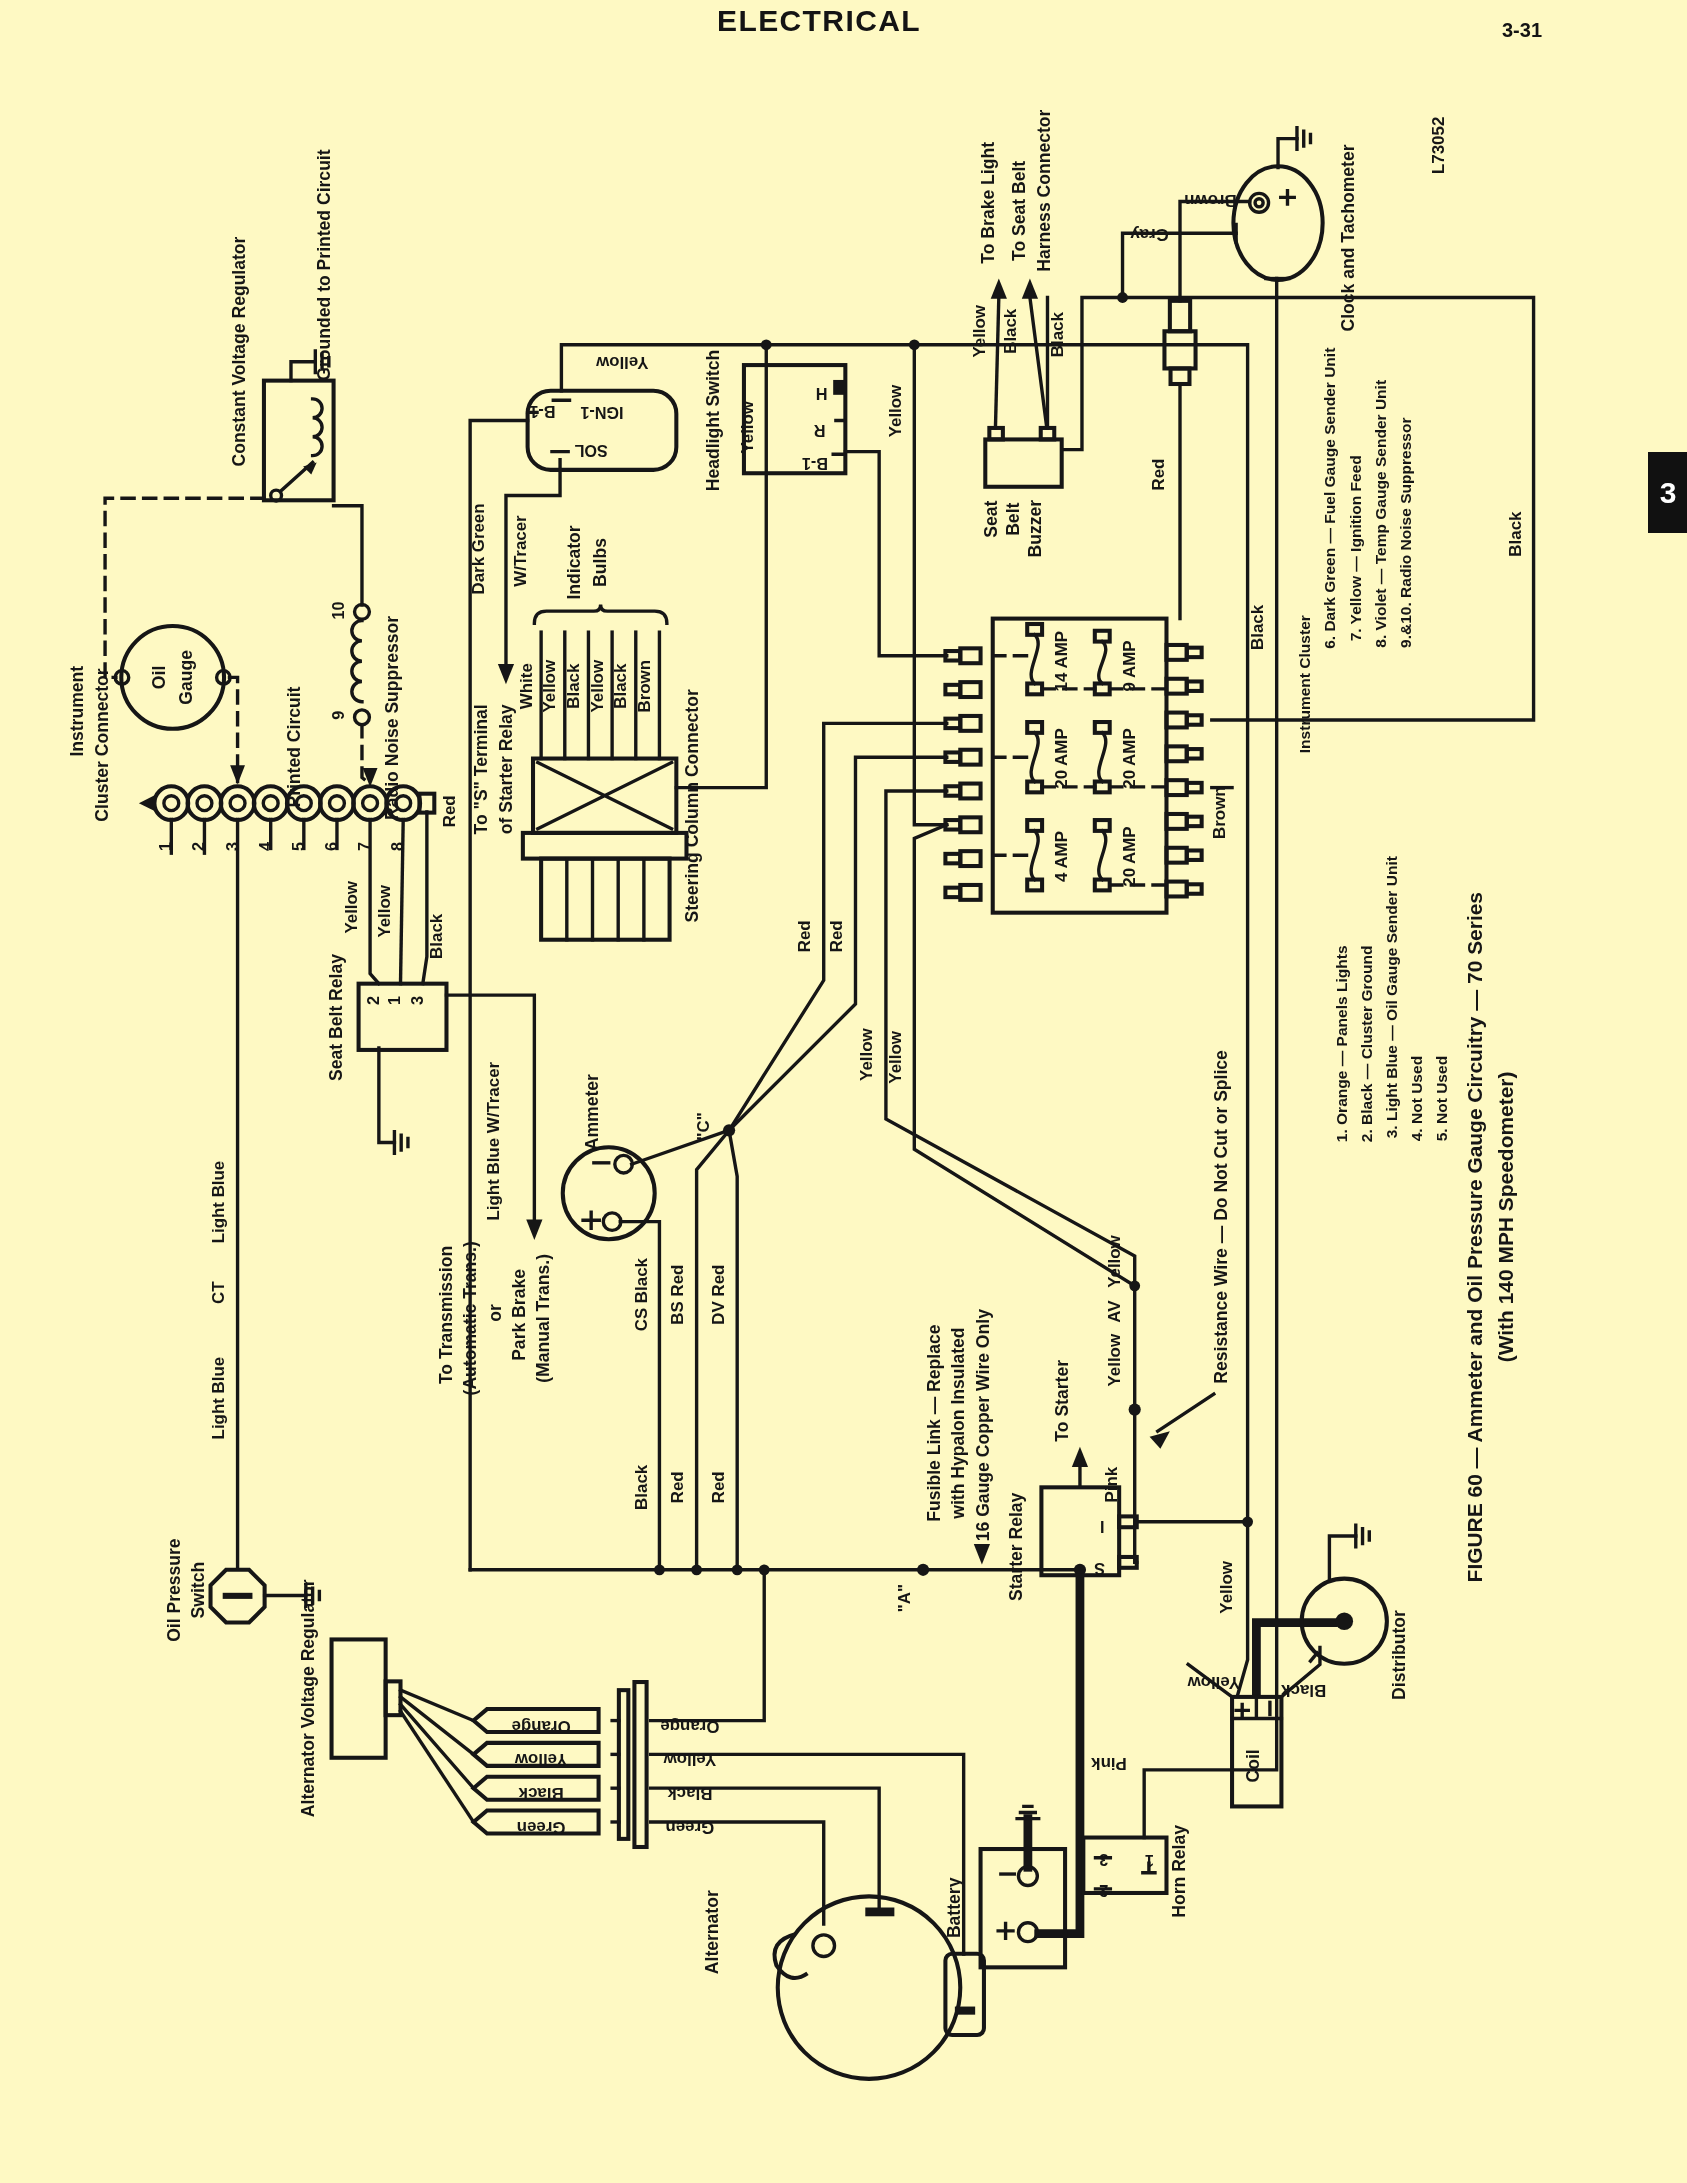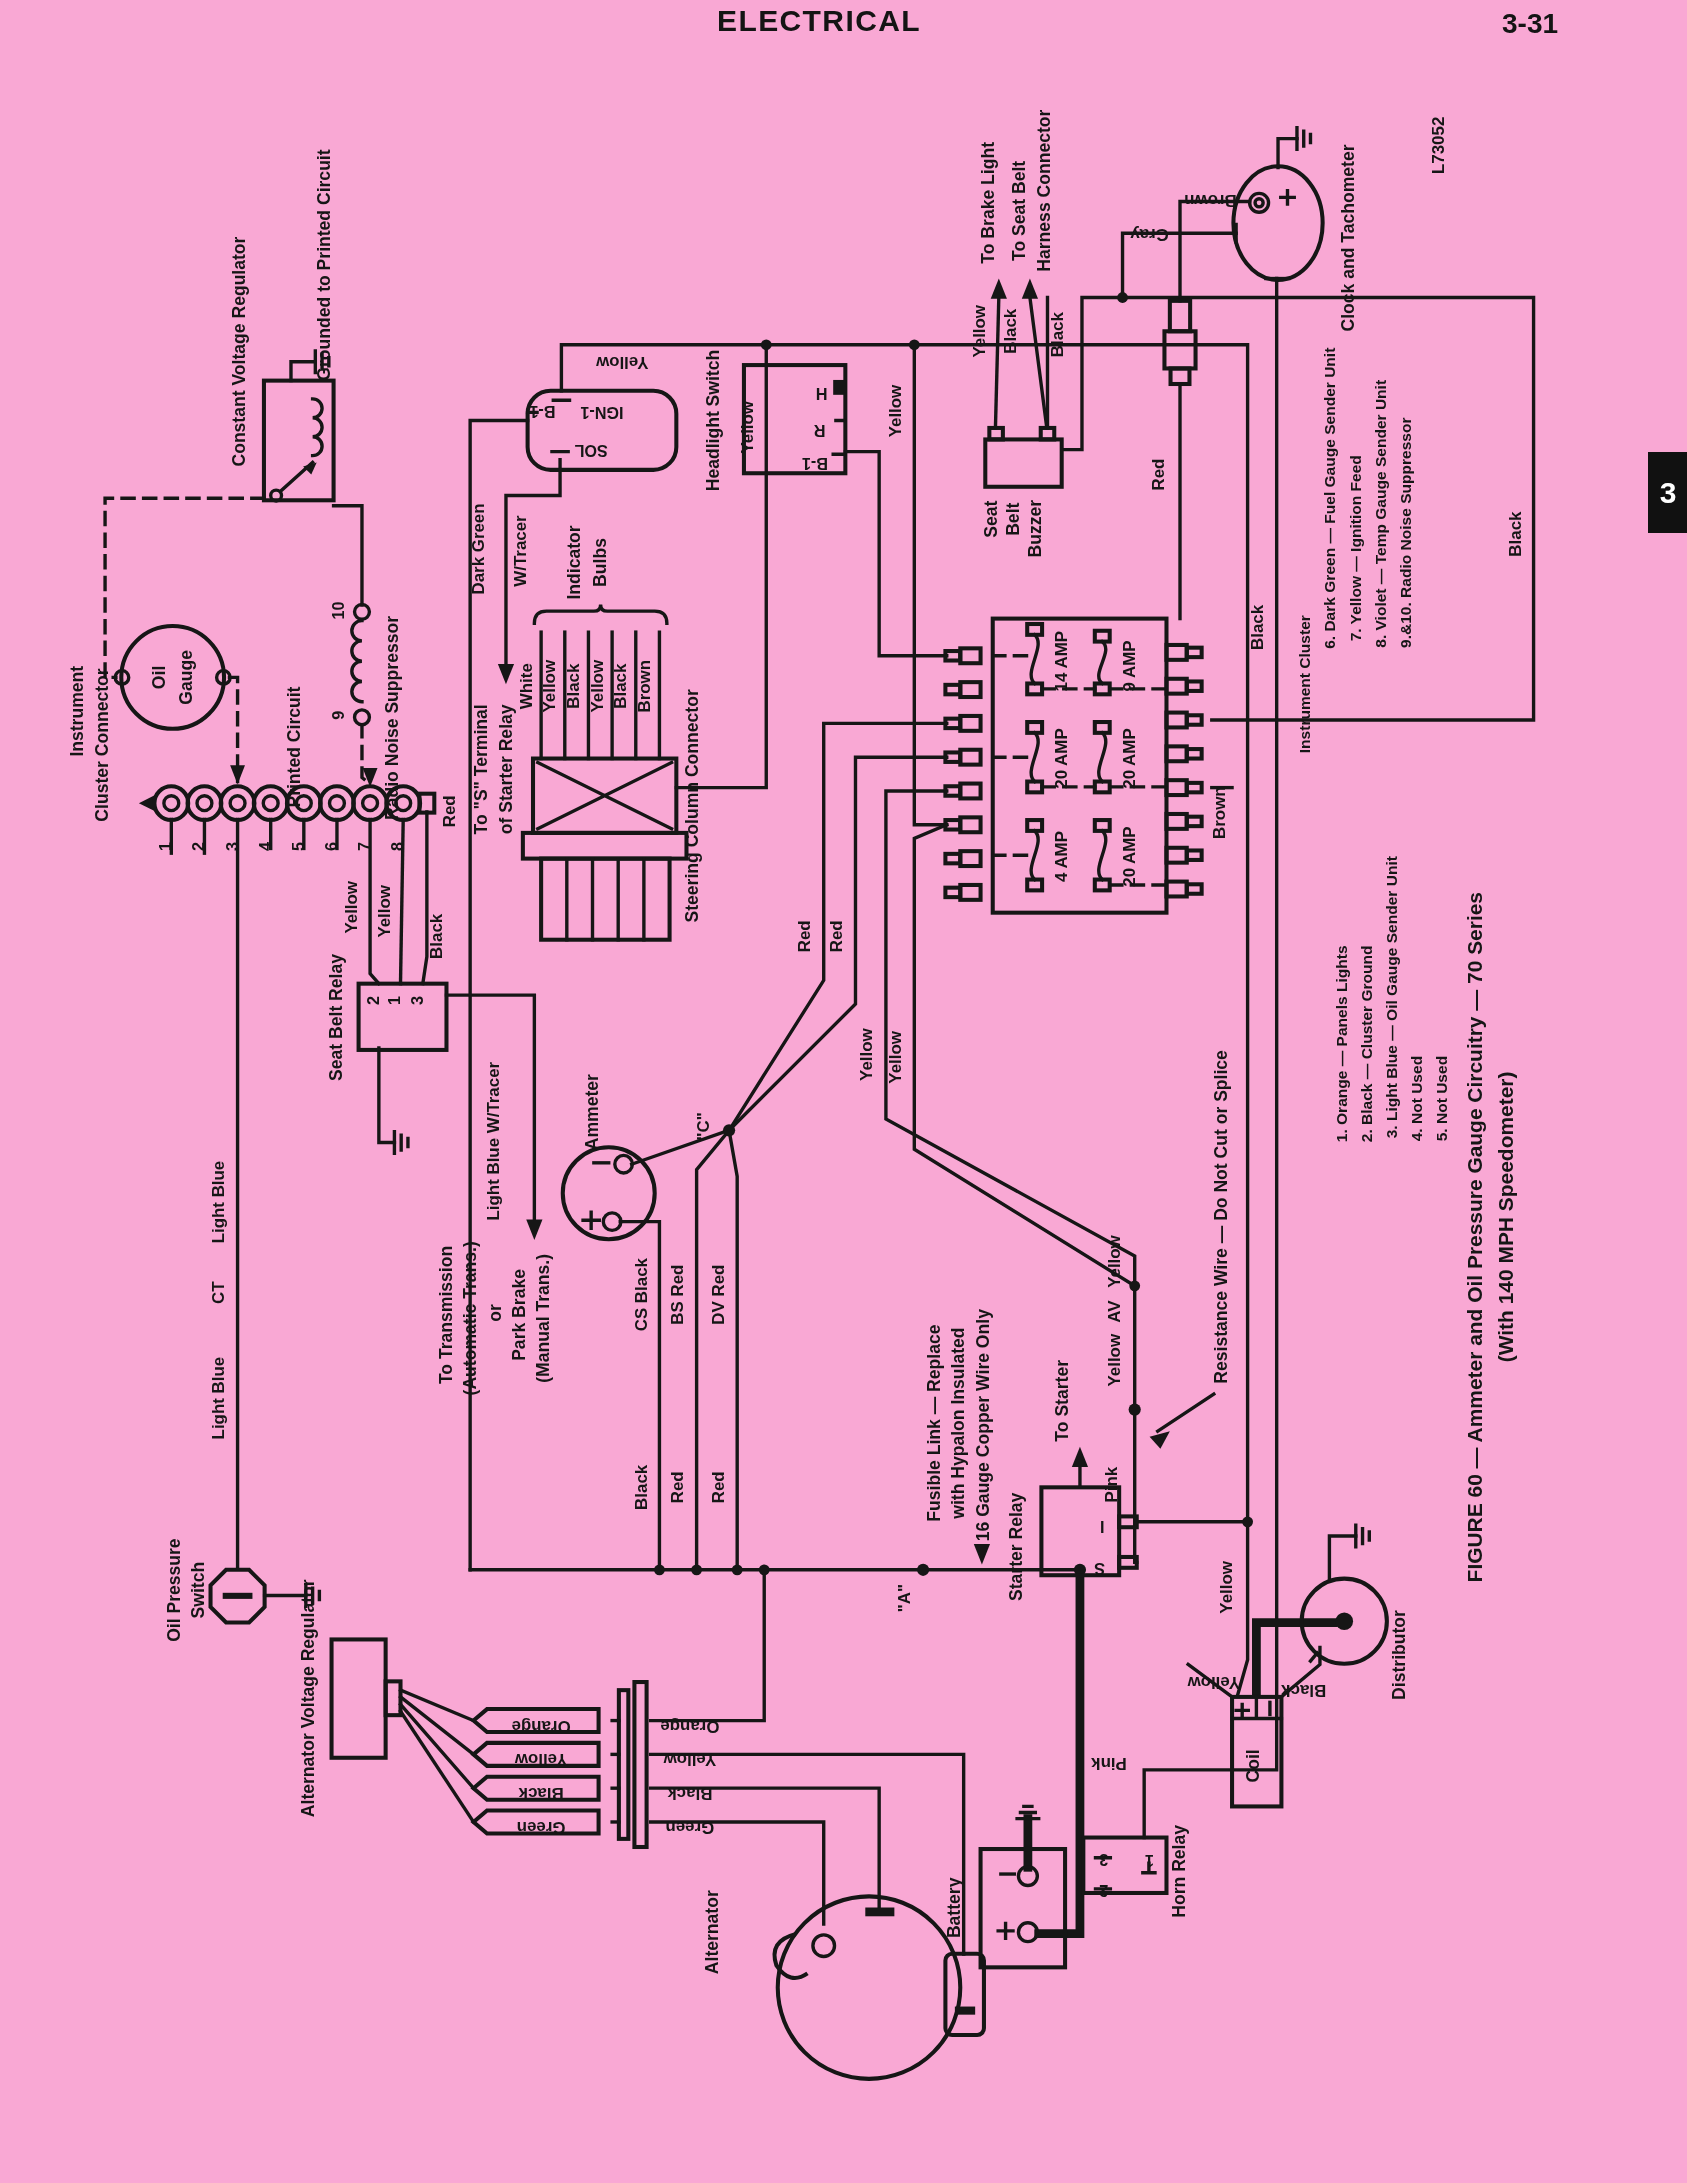--- a/index.html
+++ b/index.html
@@ -1,20 +1,20 @@
 <!DOCTYPE html>
 <html style="font-size:10.8px"><head>
 <meta charset="utf-8">
 <style>
   html,body{margin:0;padding:0;background:#e8e8e4;}
-  #page{position:relative;width:1688px;height:2183px;background:#f9a8d4;overflow:hidden;
+  #page{position:relative;width:1688px;height:2183px;background:#fef9c3;overflow:hidden;
         font-family:"Liberation Sans",sans-serif;}
   .hdr{position:absolute;font-weight:bold;color:#141414;}
   #title{left:717px;top:4px;font-size:30px;letter-spacing:1.4px;}
-  #pageno{left:1502px;top:8px;font-size:28px;}
+  #pageno{left:1502px;top:19px;font-size:20px;}
   #tab{position:absolute;left:1648px;top:452px;width:40px;height:81px;background:#111;
        color:#fff;display:flex;align-items:center;justify-content:center;
        font-size:30px;font-weight:bold;}
   svg{position:absolute;left:0;top:0;}
   svg text{font-family:"Liberation Sans",sans-serif;font-weight:bold;fill:#161616;}
   .lb{font-size:25px;}          
   .cl{font-size:26px;}          
   .tm{font-size:24px;}          
   .lg{font-size:23px;}          
   .cap{font-size:31px;}

